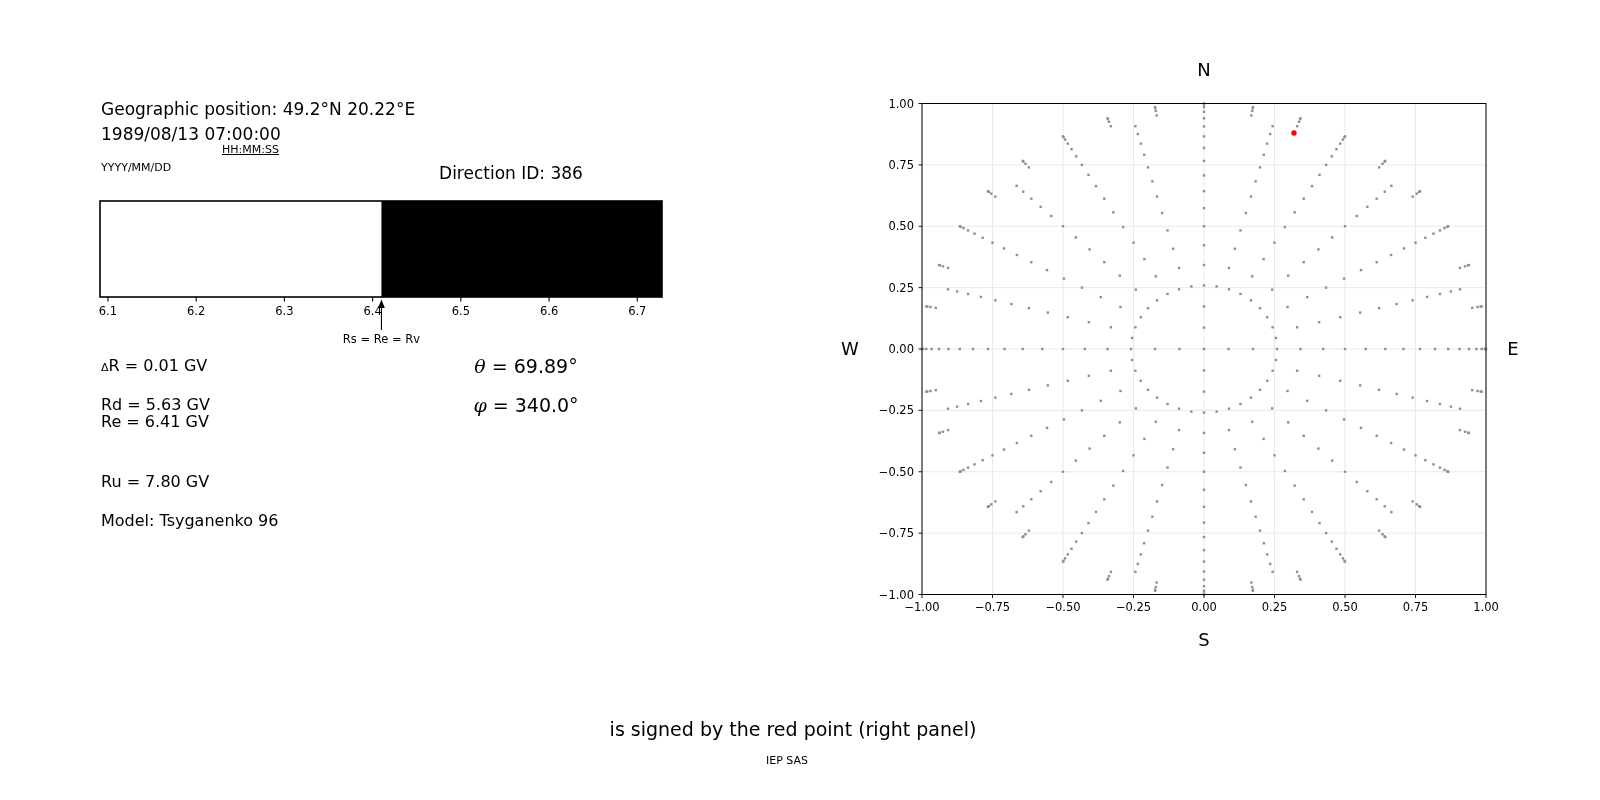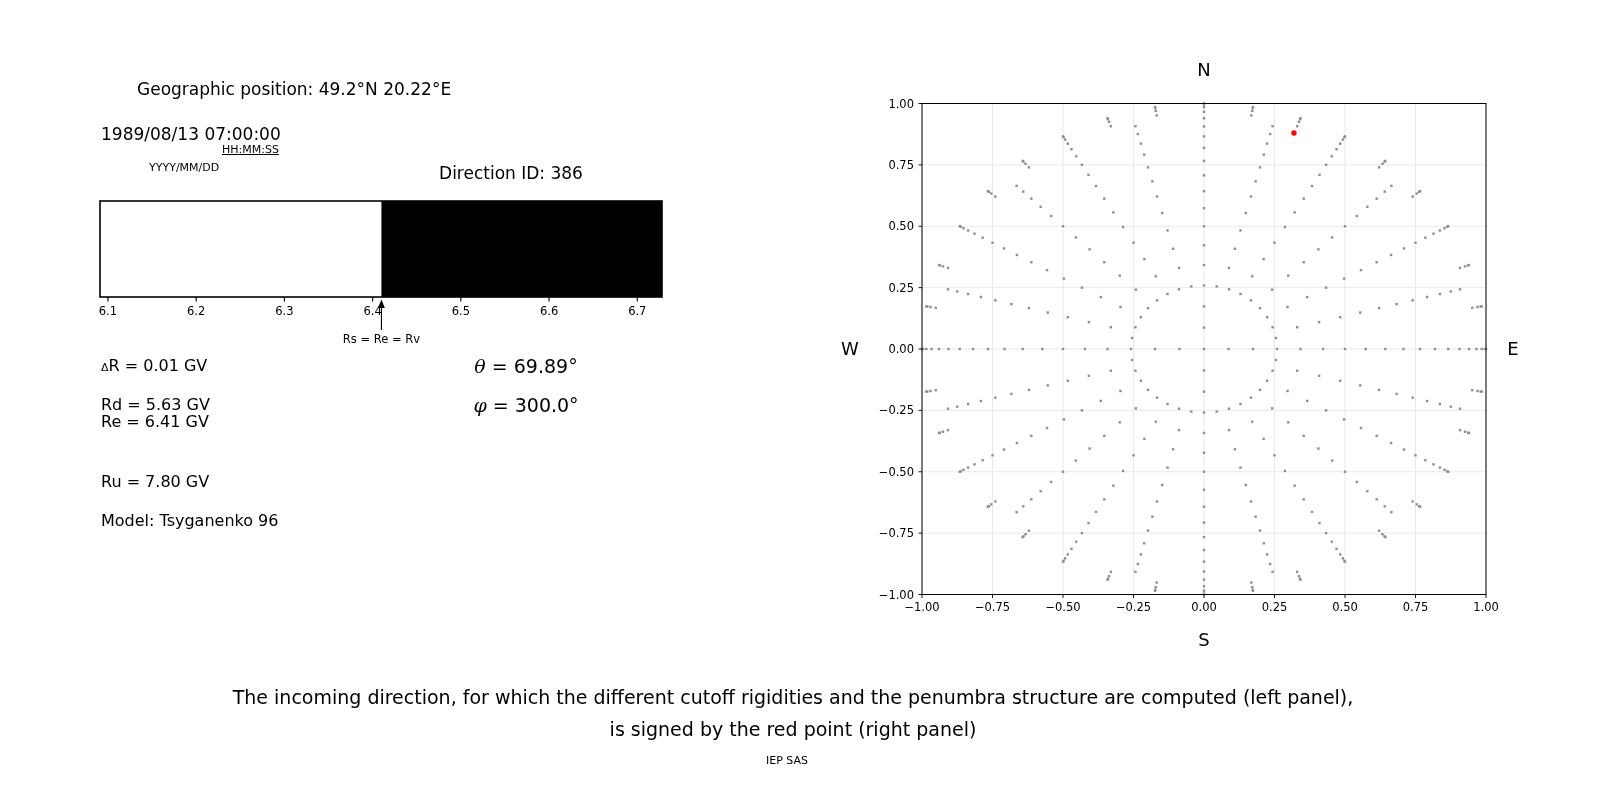--- a/index.html
+++ b/index.html
@@ -552,25 +552,25 @@
       <line x1="918.5" y1="533.125" x2="922" y2="533.125" stroke="#000" stroke-width="0.9"></line>
       <text x="914" y="537.125" font-size="11.5" text-anchor="end">−0.75</text>
       <line x1="918.5" y1="594.5" x2="922" y2="594.5" stroke="#000" stroke-width="0.9"></line>
       <text x="914" y="598.5" font-size="11.5" text-anchor="end">−1.00</text>
       <text x="1204" y="76" font-size="18" text-anchor="middle">N</text>
       <text x="1204" y="646" font-size="18" text-anchor="middle">S</text>
       <text x="850" y="355" font-size="18" text-anchor="middle">W</text>
       <text x="1513" y="355" font-size="18" text-anchor="middle">E</text>
     </svg>
 
-  <div class="t fs17" style="left:101px;top:80px;margin-left:36px;">Geographic position: 49.2°N 20.22°E</div>
+  <div class="t fs17" style="left:101px;top:100px;">Geographic position: 49.2°N 20.22°E</div>
 
   <div class="t fs17" style="left:101px;top:125px;">1989/08/13 07:00:00</div>
 
-  <div class="t fs11" style="left:101px;top:162px;margin-left:48px;">YYYY/MM/DD</div>
+  <div class="t fs11" style="left:101px;top:162px;">YYYY/MM/DD</div>
 
   <div class="t fs11" style="left:222px;top:144px;text-decoration:underline;">HH:MM:SS</div>
 
   <div class="t fs17 right" style="left:361px;top:164px;width:300px;">Direction ID: 386</div>
 
   <div class="t fs16" style="left:101px;top:357px;">
     <span class="sym-small">Δ</span><span>R = 0.01 GV</span>
   </div>
 
   <div class="t fs16" style="left:101px;top:396px;">Rd = 5.63 GV</div>
@@ -579,21 +579,20 @@
 
   <div class="t fs16" style="left:101px;top:473px;">Ru = 7.80 GV</div>
 
   <div class="t fs16" style="left:101px;top:512px;">Model: Tsyganenko 96</div>
 
   <div class="t fs165 right" style="left:400px;top:356px;width:252px;">
     <span class="sym-math">θ</span><span> = 69.89°</span>
   </div>
 
   <div class="t fs165 right" style="left:400px;top:395px;width:252px;">
-    <span class="sym-math">φ</span><span> = 300.0°</span>
+    <span class="sym-math">φ</span><span> = 340.0°</span>
   </div>
 
-  <div class="t fs19 center" style="left:0px;top:687px;width:1586px;">The incoming direction, for which the different cutoff rigidities and the penumbra structure are computed (left panel),</div>
 
   <div class="t fs11 center" style="left:0px;top:755px;width:1574px;">IEP SAS</div>
 
   <div class="t fs19 center" style="left:0px;top:719px;width:1586px;">is signed by the red point (right panel)</div>
 </div>
 
 </body></html>

